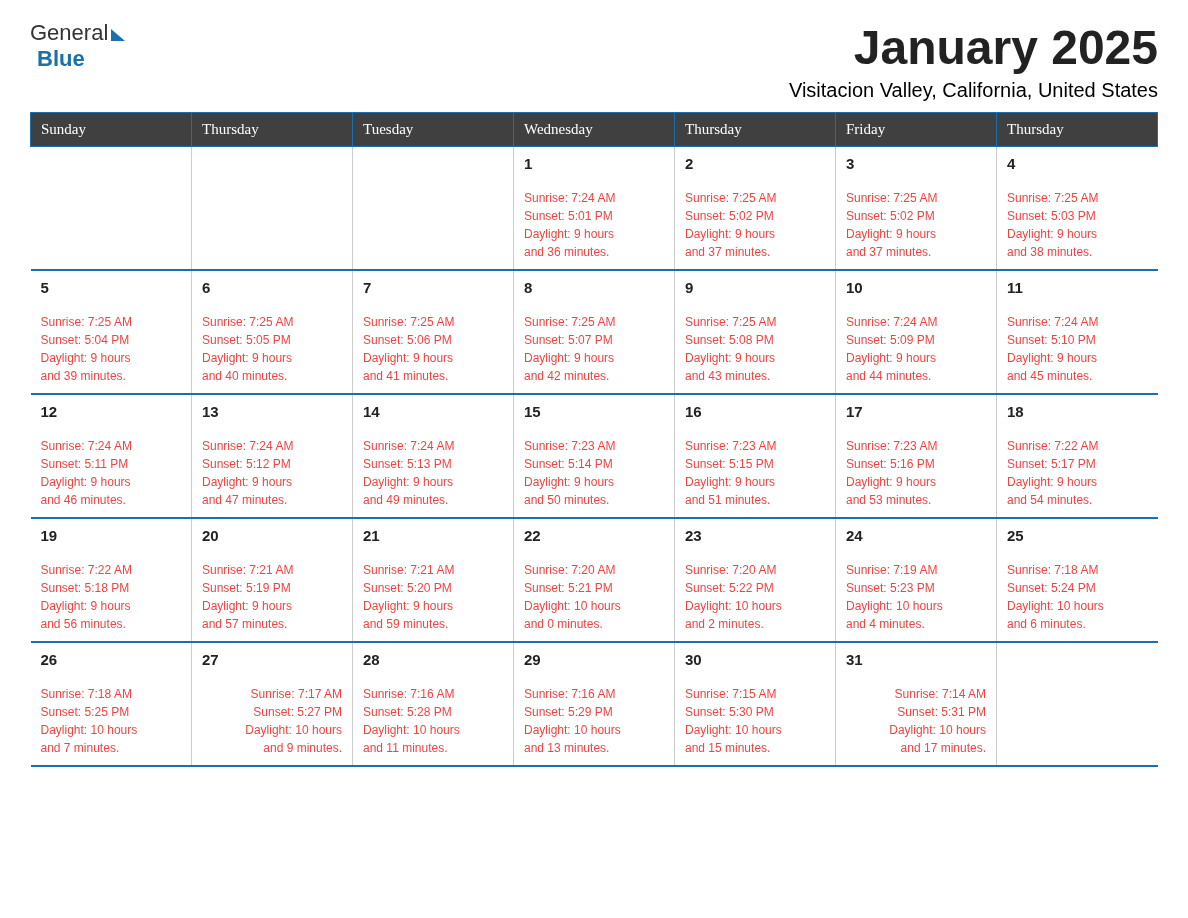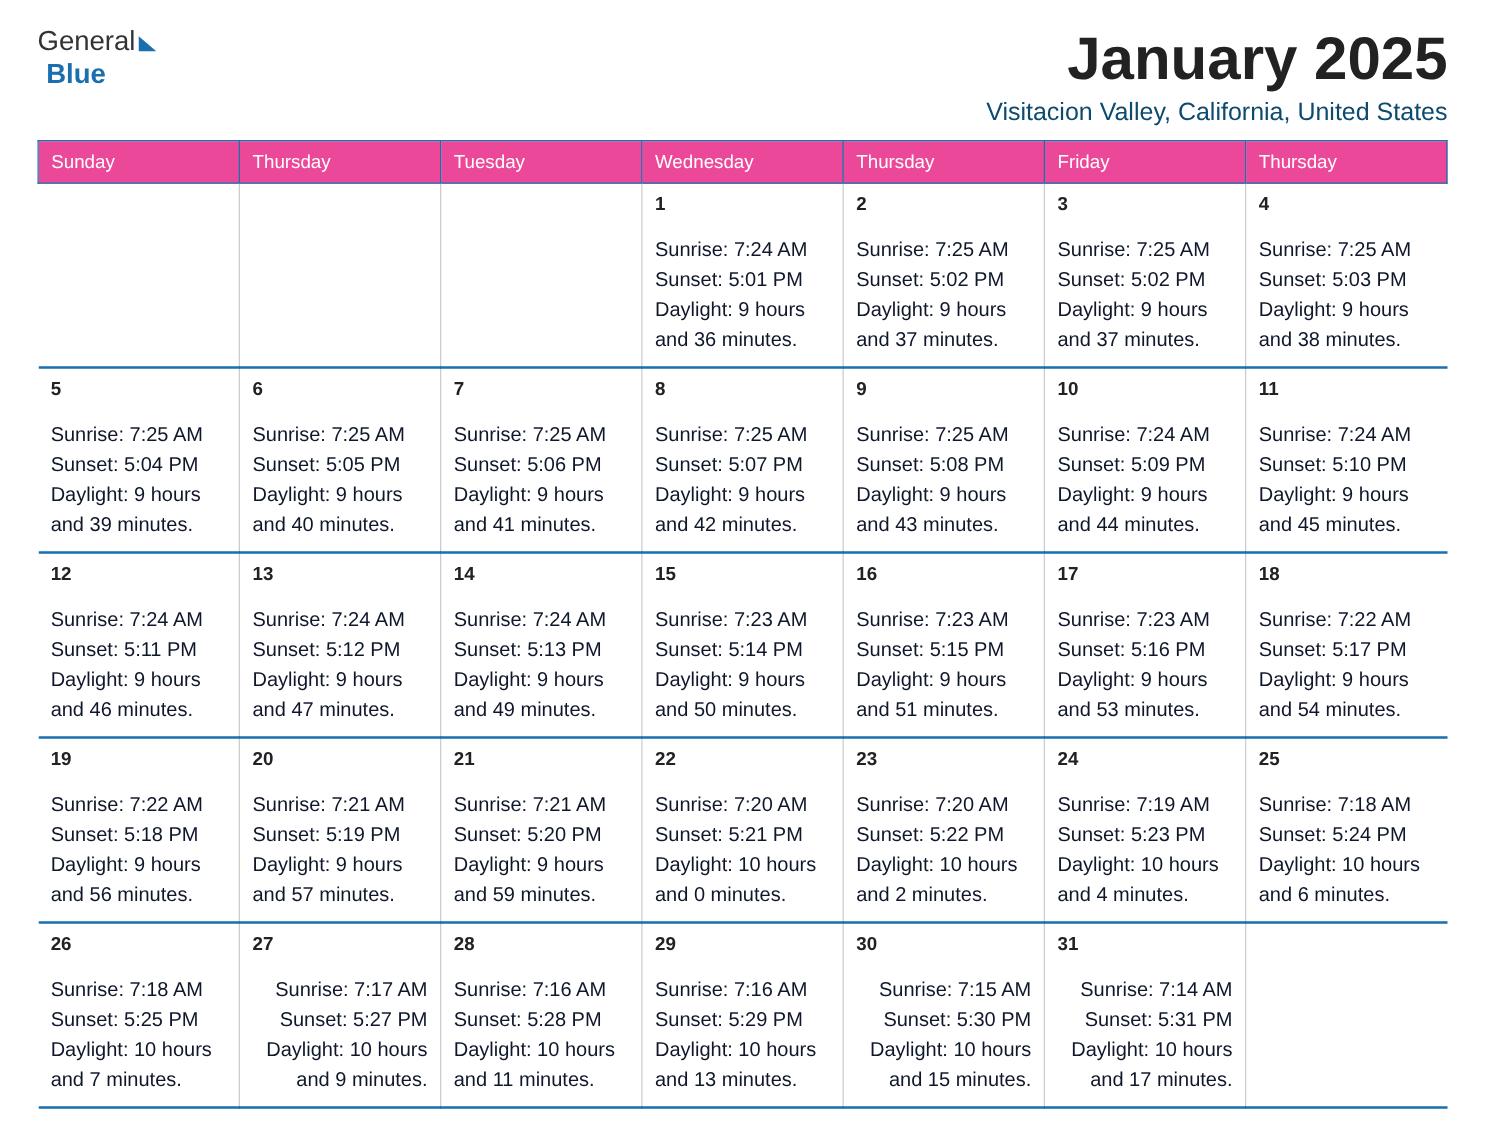--- a/index.html
+++ b/index.html
@@ -19,30 +19,31 @@
     .title-block {
       text-align: right;
     }
     .month-title {
       font-size: 48px;
       font-weight: bold;
       color: #222;
     }
     .location-title {
       font-size: 20px;
-      color: #0c4a6e;
+      color: #000000;
       margin-top: 4px;
     }
     .calendar {
       width: 100%;
       border-collapse: collapse;
       margin-top: 10px;
     }
     .calendar thead tr {
-      background-color: #ec4899;
+      background-color: #404040;
+      font-family: Liberation Serif, serif;
     }
     .calendar thead th {
       color: #fff;
       font-size: 15px;
       font-weight: normal;
       padding: 8px 10px;
       text-align: left;
       border: 1px solid #1a6faf;
     }
     .calendar tbody tr {
@@ -62,22 +63,22 @@
       border-right: none;
     }
     .day-num {
       font-size: 15px;
       font-weight: bold;
       color: #222;
       display: block;
       margin-bottom: 4px;
     }
     .day-info {
-      font-size: 16px;
-      color: #0f172a;
+      font-size: 12px;
+      color: #ef4444;
       line-height: 1.5;
       margin-top: 17px;
     }
     .empty-cell {
       background: #fff;
     }
     .logo-wrapper {
       display: flex;
       flex-direction: column;
       align-items: flex-start;
@@ -334,21 +335,21 @@
         </td>
         <td>
           <span class="day-num">29</span>
           <div class="day-info" style="white-space: pre-line;">Sunrise: 7:16 AM
 Sunset: 5:29 PM
 Daylight: 10 hours
 and 13 minutes.</div>
         </td>
         <td>
           <span class="day-num">30</span>
-          <div class="day-info" style="white-space: pre-line; text-align: right;">Sunrise: 7:15 AM
+          <div class="day-info" style="white-space: pre-line;">Sunrise: 7:15 AM
 Sunset: 5:30 PM
 Daylight: 10 hours
 and 15 minutes.</div>
         </td>
         <td>
           <span class="day-num">31</span>
           <div class="day-info" style="white-space: pre-line; text-align: right;">Sunrise: 7:14 AM
 Sunset: 5:31 PM
 Daylight: 10 hours
 and 17 minutes.</div>

